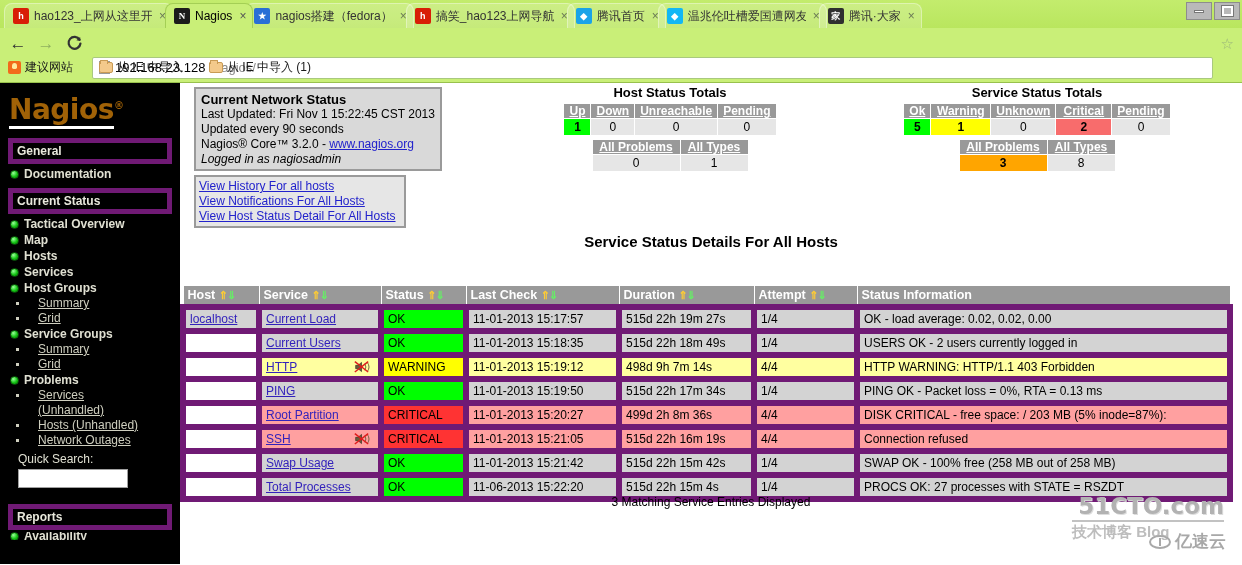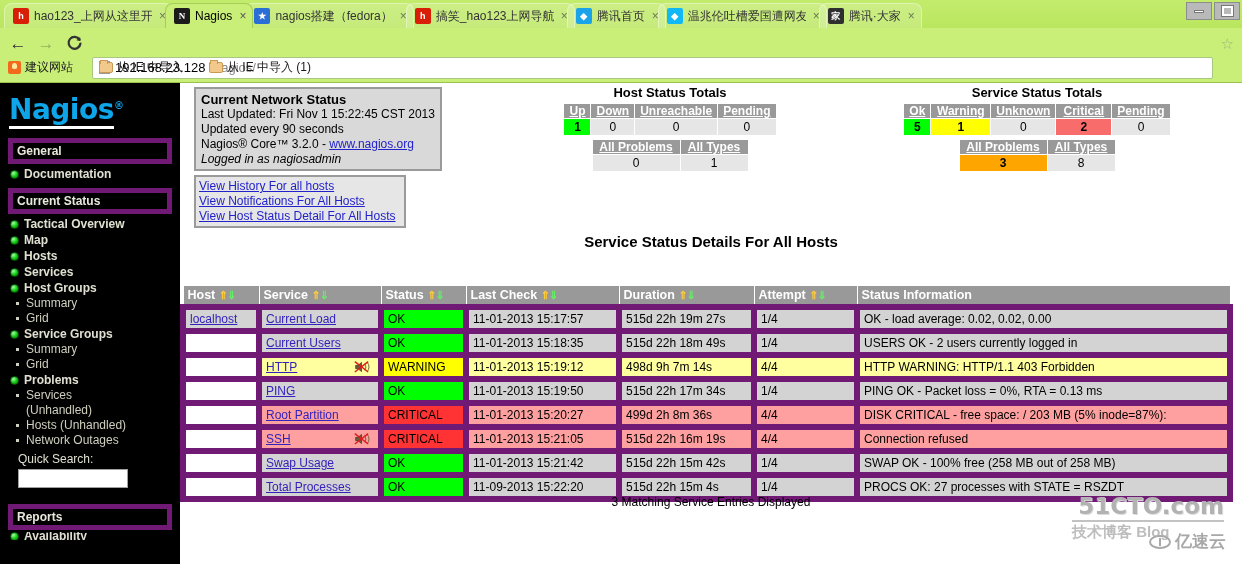--- a/index.html
+++ b/index.html
@@ -170,21 +170,21 @@
   #sidebar {
     width: 180px;
     flex: 0 0 180px;
     background: #000;
     color: #dcdcd0;
     padding: 6px 0 0 0;
     overflow: hidden;
     position: relative;
   }
   #nagios-logo {
-    color: #0ea5e9;
+    color: #a16207;
     font-family: "DejaVu Sans", sans-serif;
     font-weight: bold;
     font-size: 28px;
     letter-spacing: -0.5px;
     padding: 4px 0 6px 9px;
     position: relative;
   }
   #nagios-logo .reg { font-size: 10px; vertical-align: super; }
   #nagios-logo .ul { border-bottom: 3px solid #fff; }
   .side-section {
@@ -210,24 +210,25 @@
   .dot {
     width: 9px; height: 9px;
     flex: 0 0 9px;
     border-radius: 50%;
     background: radial-gradient(circle at 35% 30%, #9bff9b, #14c514 55%, #0a7a0a);
     border: 1px solid #0b5e0b;
   }
   .side-sub {
     font-size: 12px;
     color: #cfcfbf;
-    padding-left: 26px;
+    padding-left: 38px;
     line-height: 15px;
     position: relative;
     cursor: pointer;
+    text-decoration: underline;
   }
   .side-sub:before {
     content:"";
     position: absolute;
     left: 16px; top: 6px;
     width: 3px; height: 3px;
     background: #cfcfbf;
   }
   .side-sub.nobullet:before { display:none; }
   #quick-search-label { font-size: 12px; color: #e0e0d2; padding-left: 18px; margin-top: 4px; }
@@ -760,21 +761,21 @@
           <td>11-01-2013 15:21:42</td>
           <td>515d 22h 15m 42s</td>
           <td>1/4</td>
           <td>SWAP OK - 100% free (258 MB out of 258 MB)</td>
         </tr>
 
         <tr class="row-ok">
           <td class="host-blank"></td>
           <td class="svc-cell"><a href="#">Total Processes</a></td>
           <td class="status-cell st-ok">OK</td>
-          <td>11-09-2013 15:22:20</td>
+          <td>11-06-2013 15:22:20</td>
           <td>515d 22h 15m 4s</td>
           <td>1/4</td>
           <td>PROCS OK: 27 processes with STATE = RSZDT</td>
         </tr>
       </tbody>
         </table>
     </div>
 
     <div id="matching-text">3 Matching Service Entries Displayed</div>
 

